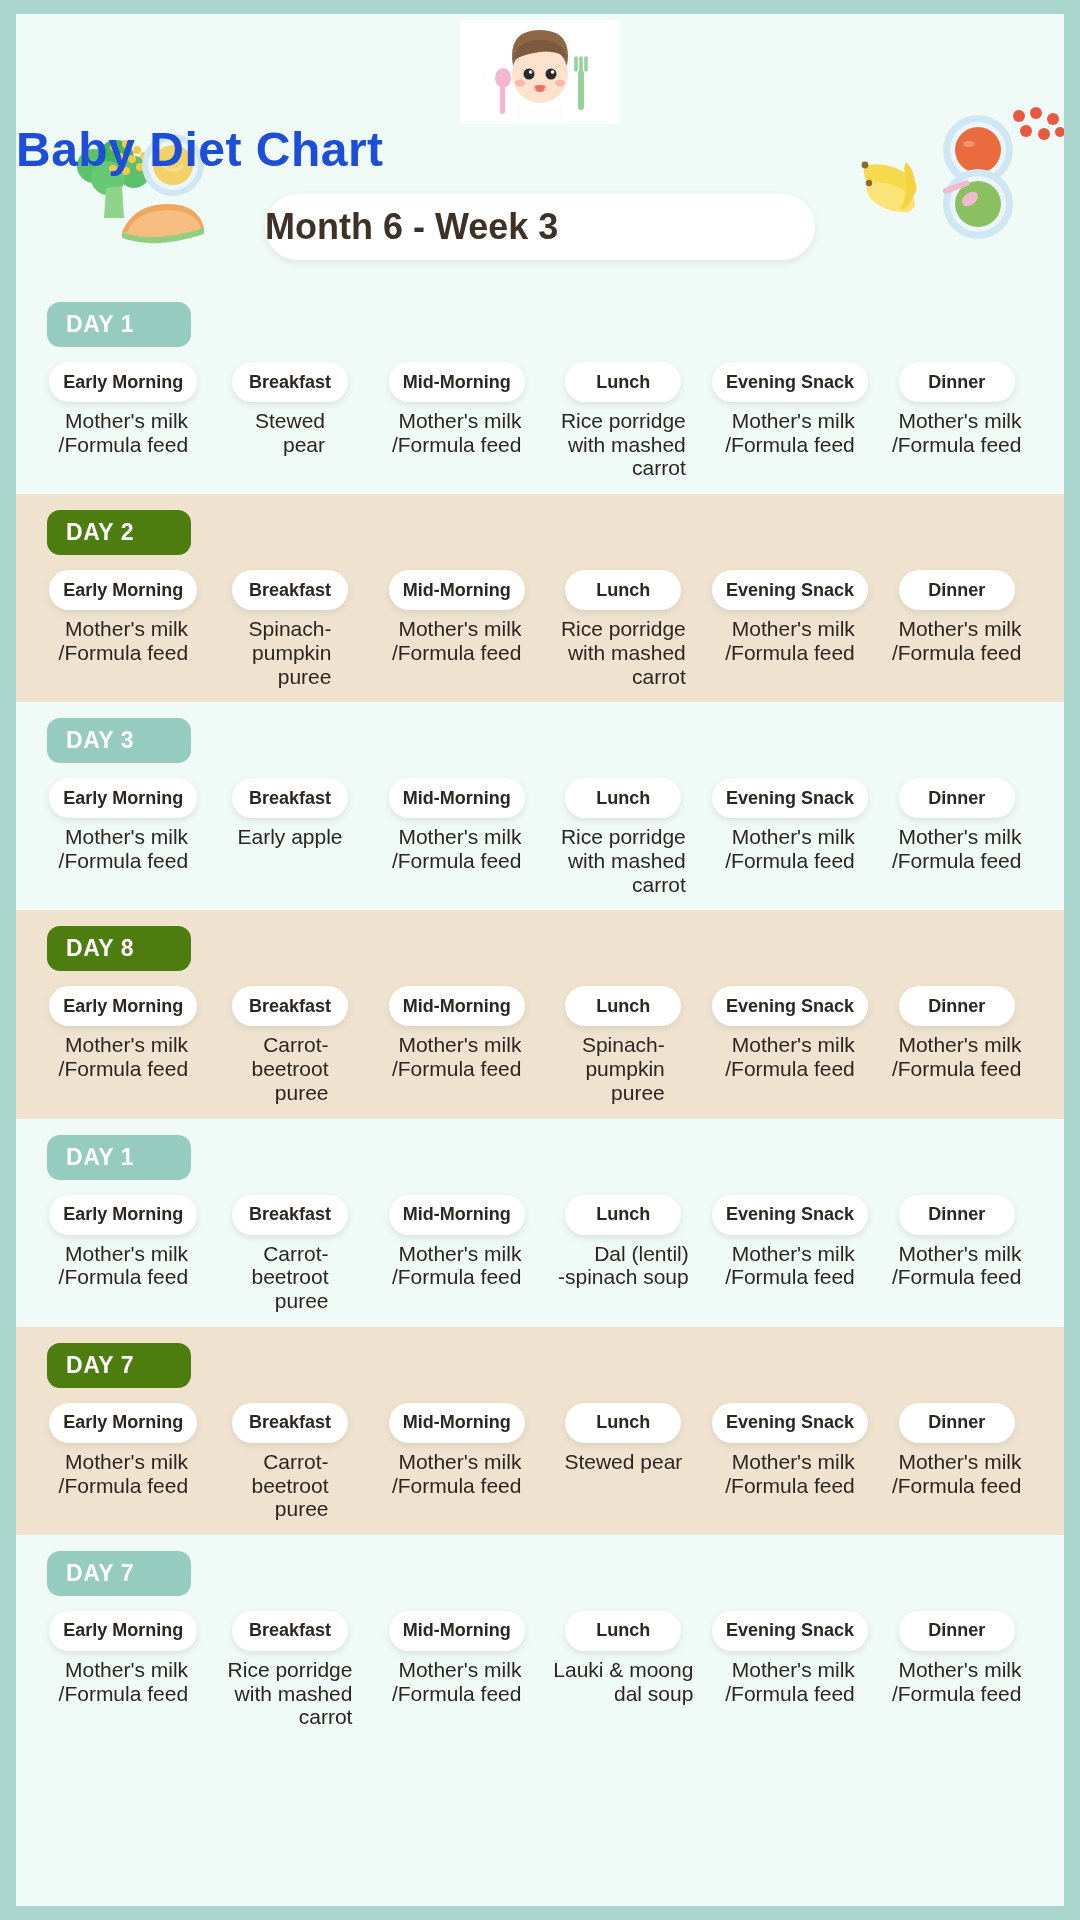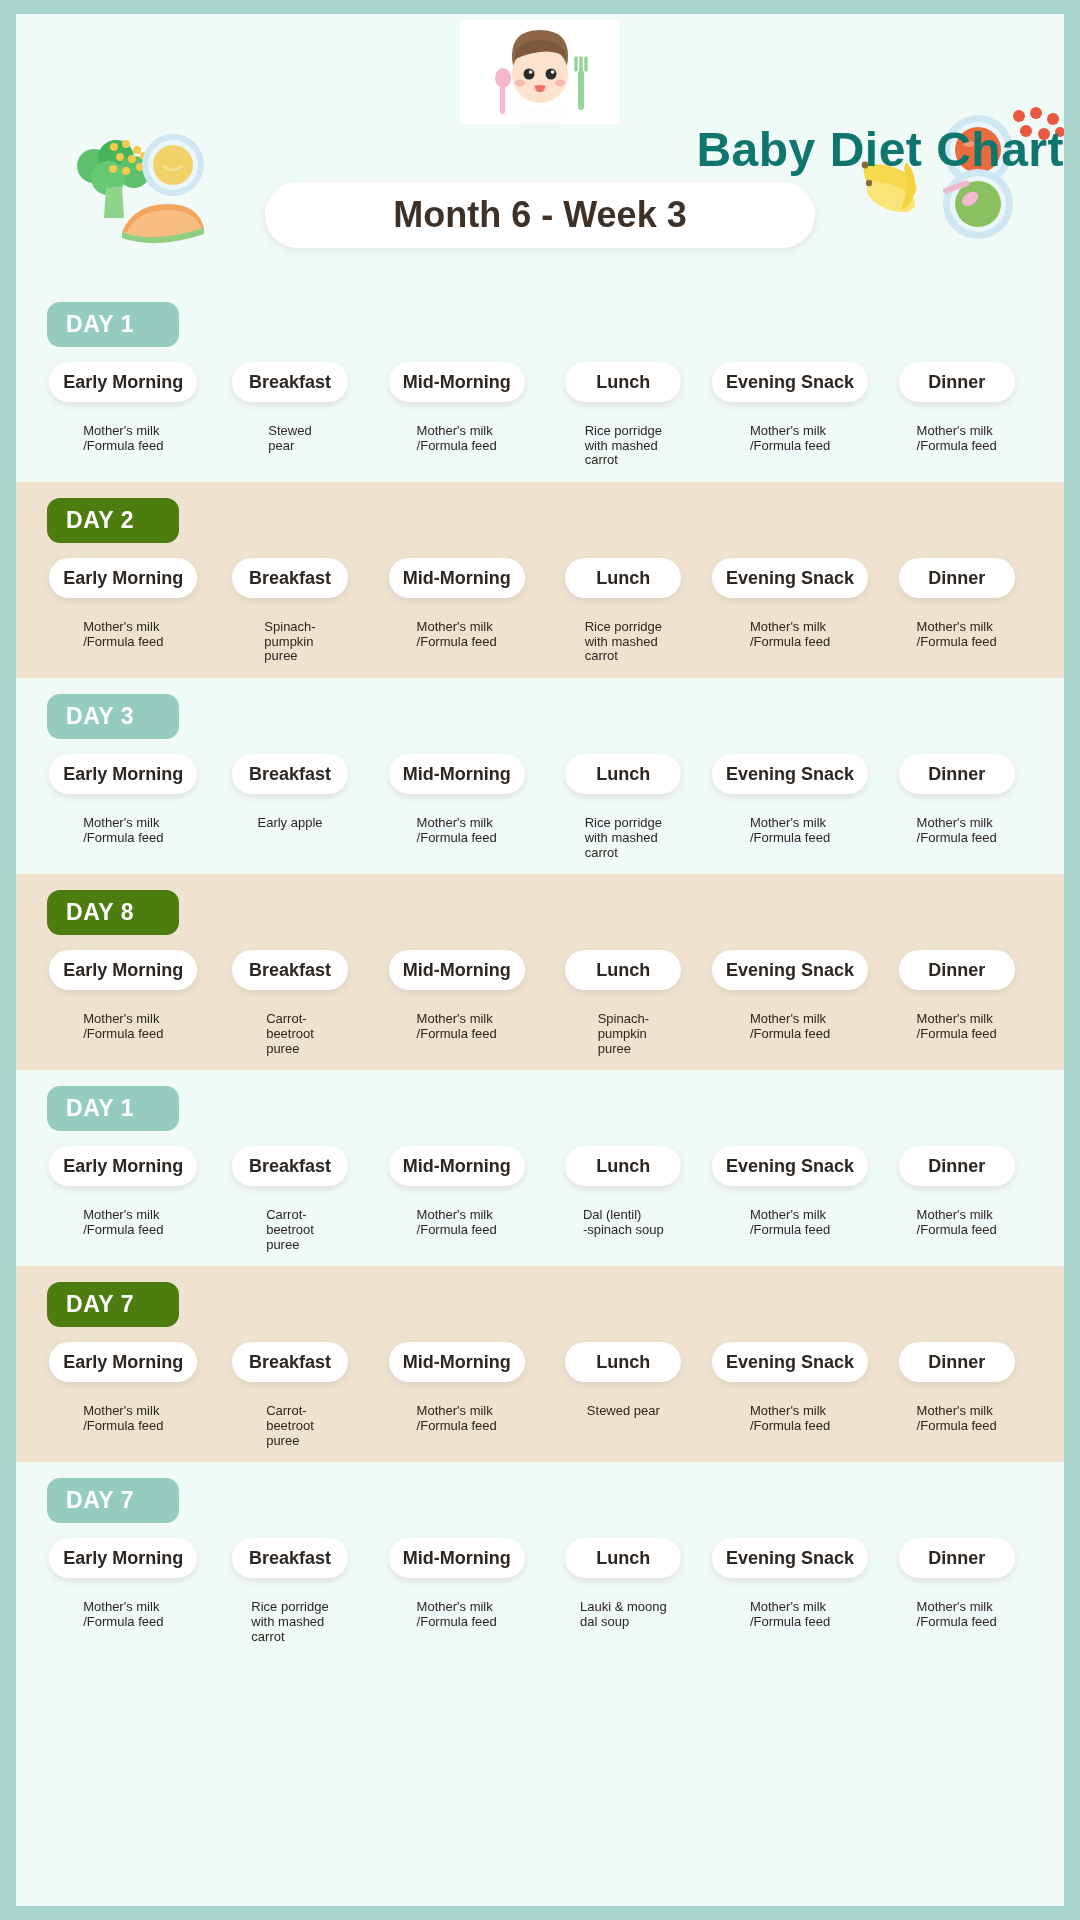--- a/index.html
+++ b/index.html
@@ -44,58 +44,57 @@
     width: 160px;
     height: 104px;
     background: #ffffff;
   }
 
   .chart-title {
     position: absolute;
     top: 108px;
     left: 0;
     right: 0;
-    text-align: right;
+    text-align: left;
     font-size: 48px;
     font-weight: 700;
-    color: #0f766e;
+    color: #1d4ed8;
     letter-spacing: 0.5px;
   }
 
   .subtitle-pill {
     position: absolute;
-    top: 168px;
+    top: 180px;
     left: 50%;
     transform: translateX(-50%);
     width: 550px;
     height: 66px;
     background: #ffffff;
     border-radius: 33px;
     box-shadow: 0 3px 7px rgba(120,110,100,0.13);
     display: flex;
     align-items: center;
-    justify-content: center;
   }
   .subtitle-pill span {
     font-size: 36px;
     font-weight: 700;
     color: #3d3128;
   }
 
   
   .deco { position: absolute; }
 
   
   .day-band { position: relative; padding: 16px 0 14px 0; }
   .day-band.mint { background: #f0faf6; }
   .day-band.cream { background: #efe3d0; }
 
   .day-badge {
     margin-left: 31px;
-    width: 132px;
+    width: 144px;
     height: 45px;
     border-radius: 13px;
     display: flex;
     align-items: center;
     padding-left: 19px;
     font-size: 23px;
     font-weight: 700;
     color: #ffffff;
     letter-spacing: 0.6px;
   }
@@ -126,25 +125,25 @@
     align-items: center;
     justify-content: center;
     font-size: 18px;
     font-weight: 700;
     color: #2e2620;
     box-shadow: 0 3px 6px rgba(130,120,110,0.17);
     white-space: nowrap;
   }
 
   .meal-text {
-    margin-top: 22px;
-    font-size: 13px;
+    margin-top: 7px;
+    font-size: 21px;
     line-height: 1.13;
     color: #2c2620;
-    text-align: left;
+    text-align: right;
     white-space: pre-line;
   }
 </style>
 </head>
 <body>
 
 <div class="poster">
   <div class="inner">
 
     <div class="header">

